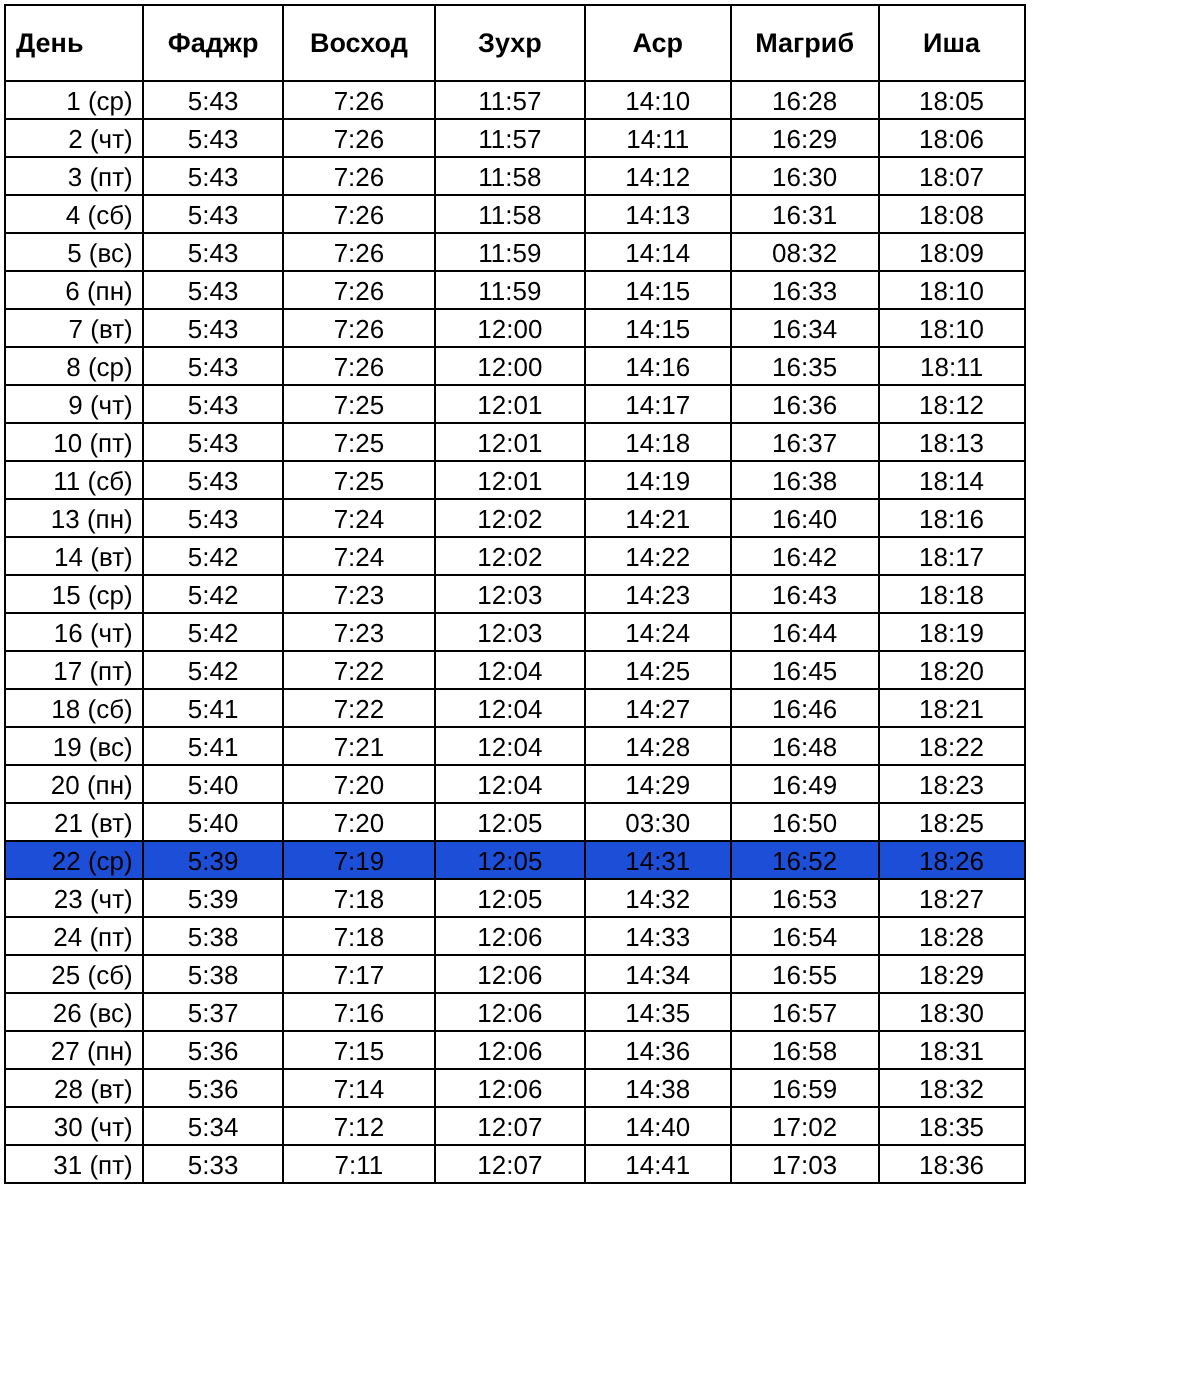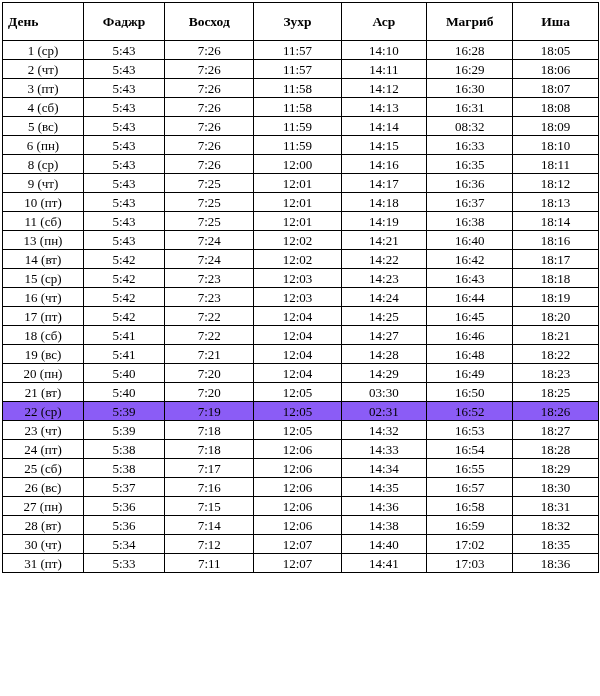--- a/index.html
+++ b/index.html
@@ -9,23 +9,22 @@
   }
   body {
     width: 600px;
     height: 696px;
     font-family: "Liberation Sans", sans-serif;
     color: #000000;
   }
   #prayer-table {
     border-collapse: collapse;
     table-layout: fixed;
-    width: 597px;
+    width: 511px;
     margin: 2px 0 0 2px;
-    font-family: Liberation Serif, serif;
   }
   #prayer-table th,
   #prayer-table td {
     border: 1px solid #000000;
     font-size: 13px;
     line-height: 15px;
     height: 19px;
     padding: 0 5px;
     box-sizing: border-box;
     overflow: hidden;
@@ -42,33 +41,33 @@
   col.c-day   { width: 68px; }
   col.c-fajr  { width: 68px; }
   col.c-sun   { width: 75px; }
   col.c-duhr  { width: 73px; }
   col.c-asr   { width: 72px; }
   col.c-magr  { width: 72px; }
   col.c-isha  { width: 72px; }
 
   
   .cell-day {
-    text-align: center;
+    text-align: right;
   }
   .cell-time {
     text-align: center;
   }
   thead .th-day {
     text-align: left;
   }
   thead .th-time {
     text-align: center;
   }
   tr.highlight td {
-    background: #8b5cf6;
+    background: #1d4ed8;
   }
 </style>
 </head>
 <body>
 
 <table id="prayer-table">
   <colgroup>
     <col class="c-day">
     <col class="c-fajr">
     <col class="c-sun">
@@ -137,20 +136,29 @@
       <tr>
         <td class="cell-day">6 (пн)</td>
         <td class="cell-time">5:43</td>
         <td class="cell-time">7:26</td>
         <td class="cell-time">11:59</td>
         <td class="cell-time">14:15</td>
         <td class="cell-time">16:33</td>
         <td class="cell-time">18:10</td>
       </tr>
       <tr>
+        <td class="cell-day">7 (вт)</td>
+        <td class="cell-time">5:43</td>
+        <td class="cell-time">7:26</td>
+        <td class="cell-time">12:00</td>
+        <td class="cell-time">14:15</td>
+        <td class="cell-time">16:34</td>
+        <td class="cell-time">18:10</td>
+      </tr>
+      <tr>
         <td class="cell-day">8 (ср)</td>
         <td class="cell-time">5:43</td>
         <td class="cell-time">7:26</td>
         <td class="cell-time">12:00</td>
         <td class="cell-time">14:16</td>
         <td class="cell-time">16:35</td>
         <td class="cell-time">18:11</td>
       </tr>
       <tr>
         <td class="cell-day">9 (чт)</td>
@@ -258,21 +266,21 @@
         <td class="cell-time">12:05</td>
         <td class="cell-time">03:30</td>
         <td class="cell-time">16:50</td>
         <td class="cell-time">18:25</td>
       </tr>
       <tr class="highlight">
         <td class="cell-day">22 (ср)</td>
         <td class="cell-time">5:39</td>
         <td class="cell-time">7:19</td>
         <td class="cell-time">12:05</td>
-        <td class="cell-time">02:31</td>
+        <td class="cell-time">14:31</td>
         <td class="cell-time">16:52</td>
         <td class="cell-time">18:26</td>
       </tr>
       <tr>
         <td class="cell-day">23 (чт)</td>
         <td class="cell-time">5:39</td>
         <td class="cell-time">7:18</td>
         <td class="cell-time">12:05</td>
         <td class="cell-time">14:32</td>
         <td class="cell-time">16:53</td>

